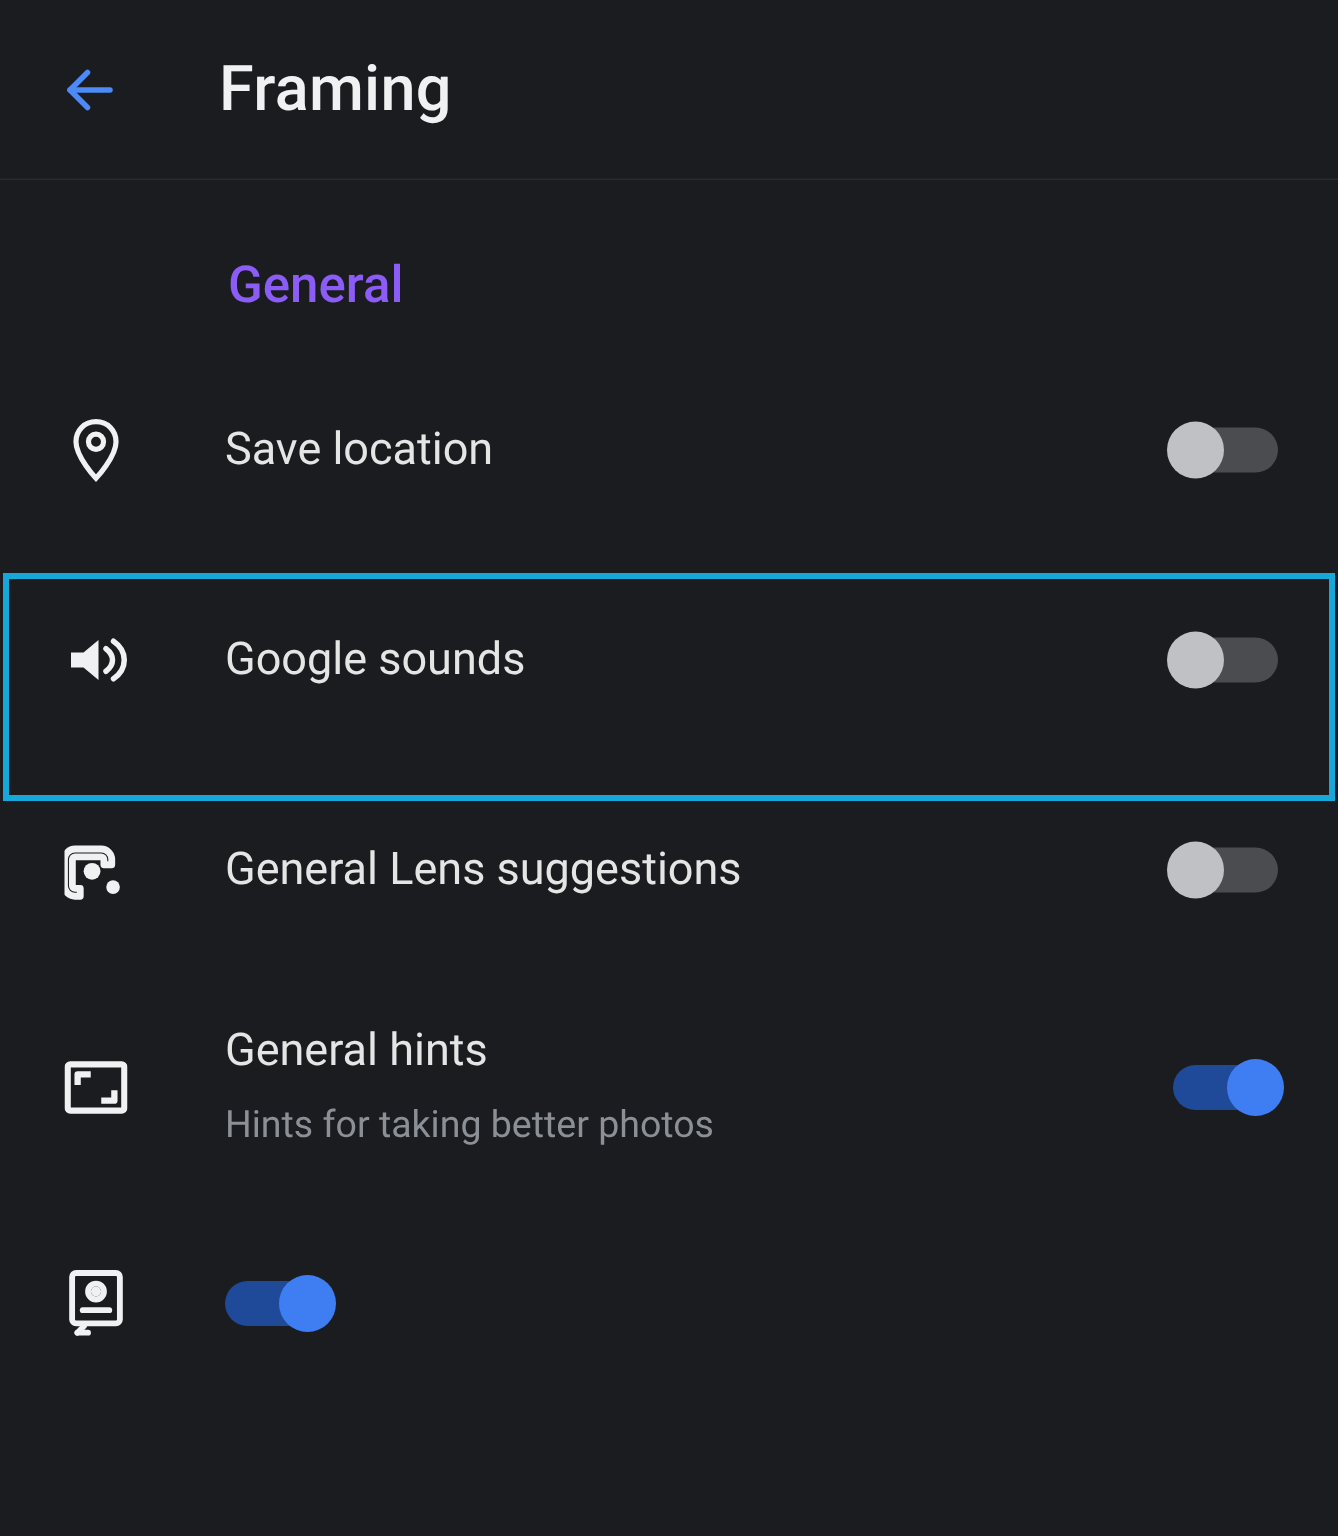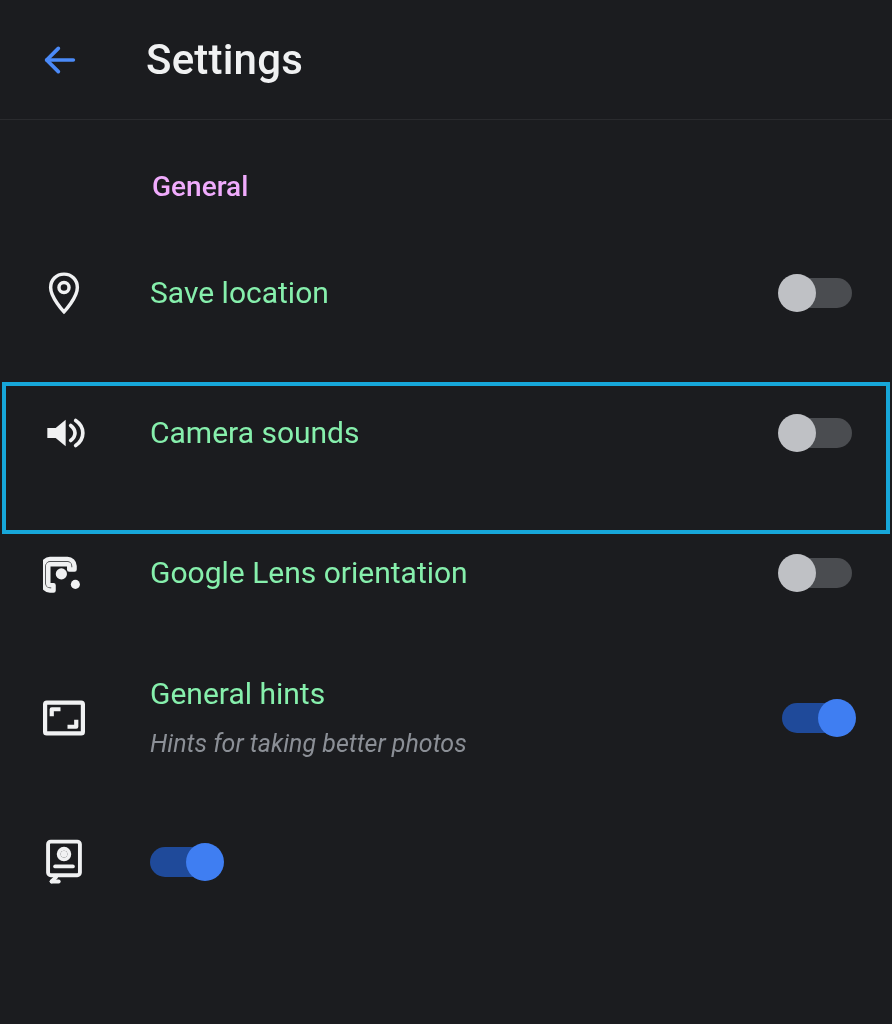--- a/index.html
+++ b/index.html
@@ -34,22 +34,22 @@
   }
   .title {
     margin-left: 62px;
     color: #f0f1f2;
     font-size: 42px;
     font-weight: 500;
     letter-spacing: 0.2px;
   }
   .section-header {
     padding: 50px 0 20px 152px;
-    color: #f0abfc;
-    font-size: 28px;
+    color: #8b5cf6;
+    font-size: 34px;
     font-weight: 500;
   }
   .row {
     display: flex;
     align-items: center;
     padding: 32px 40px 32px 40px;
     min-height: 140px;
   }
   .icon-slot {
     width: 48px;
@@ -61,31 +61,30 @@
     margin-right: 62px;
   }
   .label-slot {
     flex: 1 1 auto;
     display: flex;
     flex-direction: column;
     justify-content: center;
     padding-right: 20px;
   }
   .row-title {
-    color: #86efac;
+    color: #e5e5e5;
     font-size: 30px;
     font-weight: 400;
     line-height: 1.25;
   }
   .row-sub {
     color: #8b8f96;
     font-size: 25px;
     line-height: 1.35;
     margin-top: 14px;
-    font-style: italic;
   }
   .toggle {
     position: relative;
     width: 70px;
     height: 30px;
     border-radius: 15px;
     flex: 0 0 70px;
     cursor: pointer;
   }
   .toggle .knob {
@@ -116,21 +115,21 @@
 
 <div class="screen">
 
   <div class="titlebar">
     <div class="back-btn">
       <svg width="40" height="40" viewBox="0 0 24 24" fill="none" stroke="currentColor" stroke-width="2.2" stroke-linecap="round" stroke-linejoin="round">
         <line x1="20" y1="12" x2="4" y2="12"></line>
         <polyline points="11 5 4 12 11 19"></polyline>
       </svg>
     </div>
-    <div class="title">Settings</div>
+    <div class="title">Framing</div>
   </div>
 
   <div class="section-header">General</div>
 
   <div class="row">
     <div class="icon-slot">
       <svg width="40" height="44" viewBox="0 0 24 28" fill="none" stroke="currentColor" stroke-width="2.2">
         <path d="M12 2 C7 2 3.5 5.8 3.5 10.5 C3.5 17 12 26 12 26 C12 26 20.5 17 20.5 10.5 C20.5 5.8 17 2 12 2 Z"></path>
         <circle cx="12" cy="10.5" r="3.2"></circle>
       </svg>
@@ -145,37 +144,37 @@
 
   <div class="row">
     <div class="icon-slot">
       <svg width="44" height="40" viewBox="0 0 26 24" fill="currentColor">
         <path d="M3 9 L3 15 L8 15 L14 20 L14 4 L8 9 Z"></path>
         <path d="M17 7.5 C18.7 8.8 19.6 10.3 19.6 12 C19.6 13.7 18.7 15.2 17 16.5" fill="none" stroke="currentColor" stroke-width="2.2" stroke-linecap="round"></path>
         <path d="M20 4.5 C22.8 6.4 24.3 9.1 24.3 12 C24.3 14.9 22.8 17.6 20 19.5" fill="none" stroke="currentColor" stroke-width="2.2" stroke-linecap="round"></path>
       </svg>
     </div>
     <div class="label-slot">
-      <div class="row-title">Camera sounds</div>
+      <div class="row-title">Google sounds</div>
     </div>
     <div class="toggle off">
       <div class="knob"></div>
     </div>
   </div>
 
   <div class="row">
     <div class="icon-slot">
       <svg width="42" height="42" viewBox="0 0 24 24" fill="currentColor">
         <path d="M4 4 h10 a4 4 0 0 1 4 4 v2 h-3 v-2 a1 1 0 0 0 -1 -1 h-10 a1 1 0 0 0 -1 1 v10 a1 1 0 0 0 1 1 h2 v3 h-2 a4 4 0 0 1 -4 -4 v-10 a4 4 0 0 1 4 -4 z" fill="none" stroke="currentColor" stroke-width="2.6" stroke-linejoin="round" stroke-linecap="round"></path>
         <circle cx="10.5" cy="12.5" r="3.2"></circle>
         <circle cx="18.5" cy="18.5" r="2.6"></circle>
       </svg>
     </div>
     <div class="label-slot">
-      <div class="row-title">Google Lens orientation</div>
+      <div class="row-title">General Lens suggestions</div>
     </div>
     <div class="toggle off">
       <div class="knob"></div>
     </div>
   </div>
 
   <div class="row">
     <div class="icon-slot">
       <svg width="42" height="36" viewBox="0 0 24 20" fill="none" stroke="currentColor" stroke-width="2.4" stroke-linejoin="round">
         <rect x="1.2" y="1.2" width="21.6" height="17.6" rx="1"></rect>

